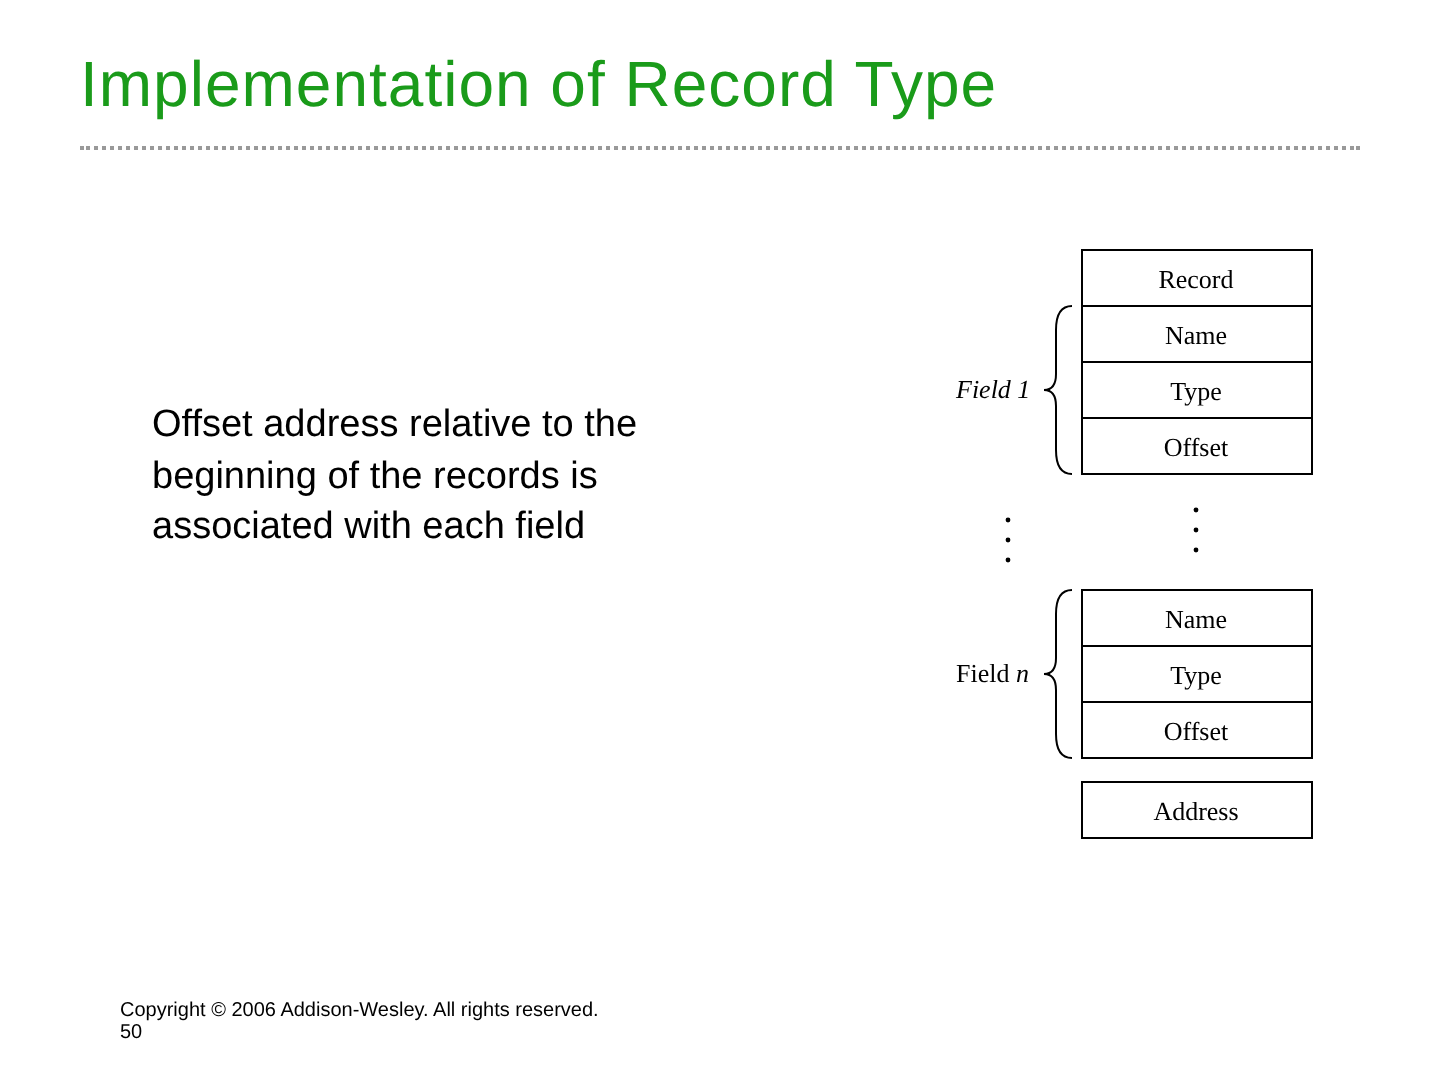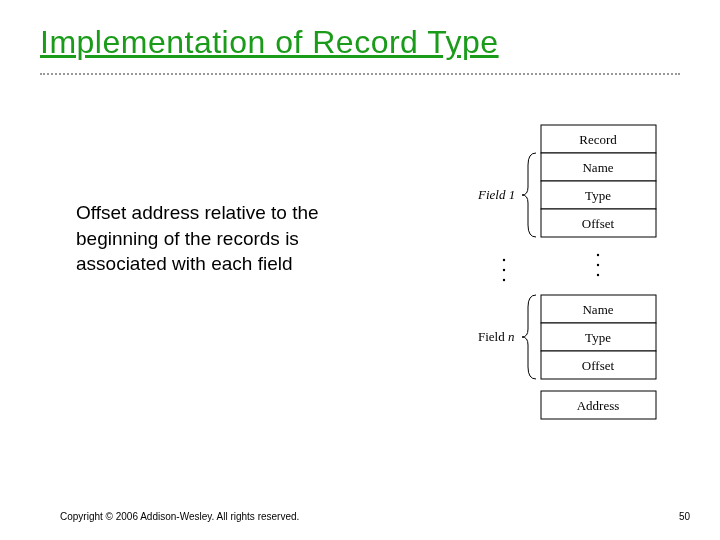--- a/index.html
+++ b/index.html
@@ -15,21 +15,20 @@
     height: 100%;
     padding: 24px 40px 20px 40px;
     position: relative;
   }
   .title {
     color: #1a9b1a;
     font-size: 32px;
     font-weight: normal;
     letter-spacing: 0.5px;
     margin-bottom: 12px;
-    text-decoration: underline;
   }
   .dotted-divider {
     border: none;
     border-top: 2px dotted #999;
     width: 100%;
     margin-bottom: 40px;
   }
   .content {
     display: flex;
     align-items: flex-start;
@@ -53,20 +52,21 @@
   .footer {
     position: absolute;
     bottom: 18px;
     left: 60px;
     right: 30px;
     display: flex;
     justify-content: space-between;
     font-size: 10px;
     color: #000;
     font-family: Arial, sans-serif;
+    flex-direction: column;
   }
   .page-num { font-size: 10px; }
   .diagram-label { font-family: "Times New Roman", serif; font-size: 13px; fill: #000; font-style: italic; }
   .box-label { font-family: "Times New Roman", serif; font-size: 13px; fill: #000; }
 </style>
 </head>
 <body>
 
 <div class="slide">
   <h1 class="title">Implementation of Record Type</h1>

